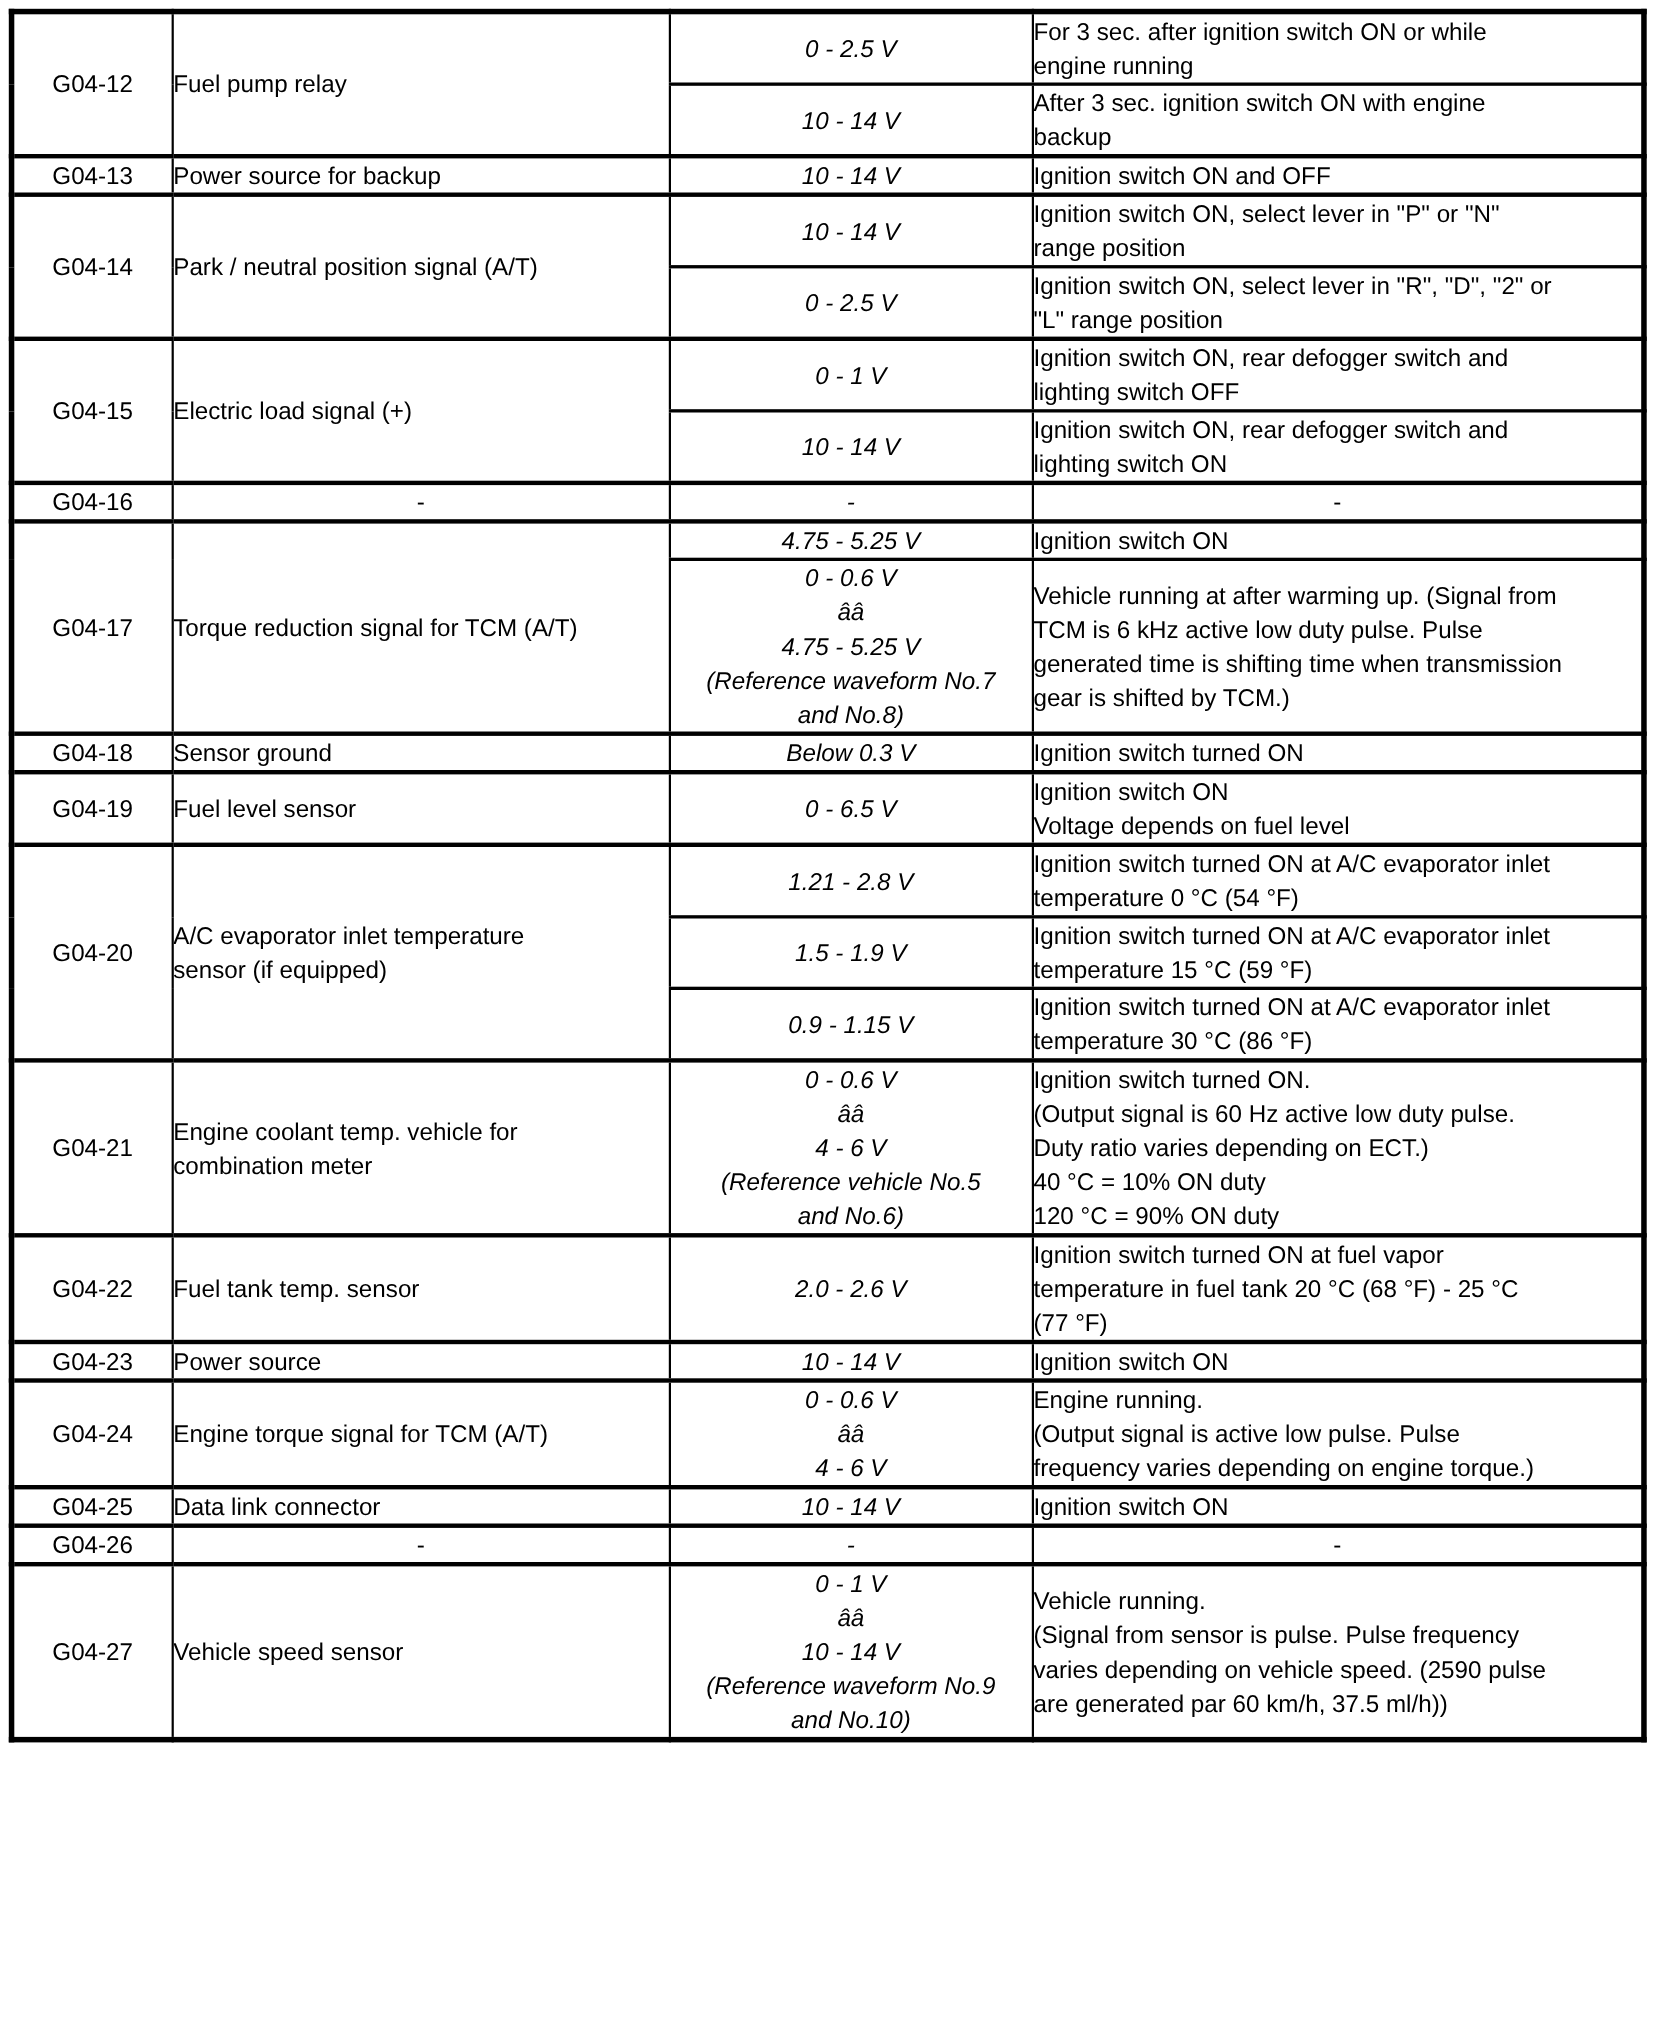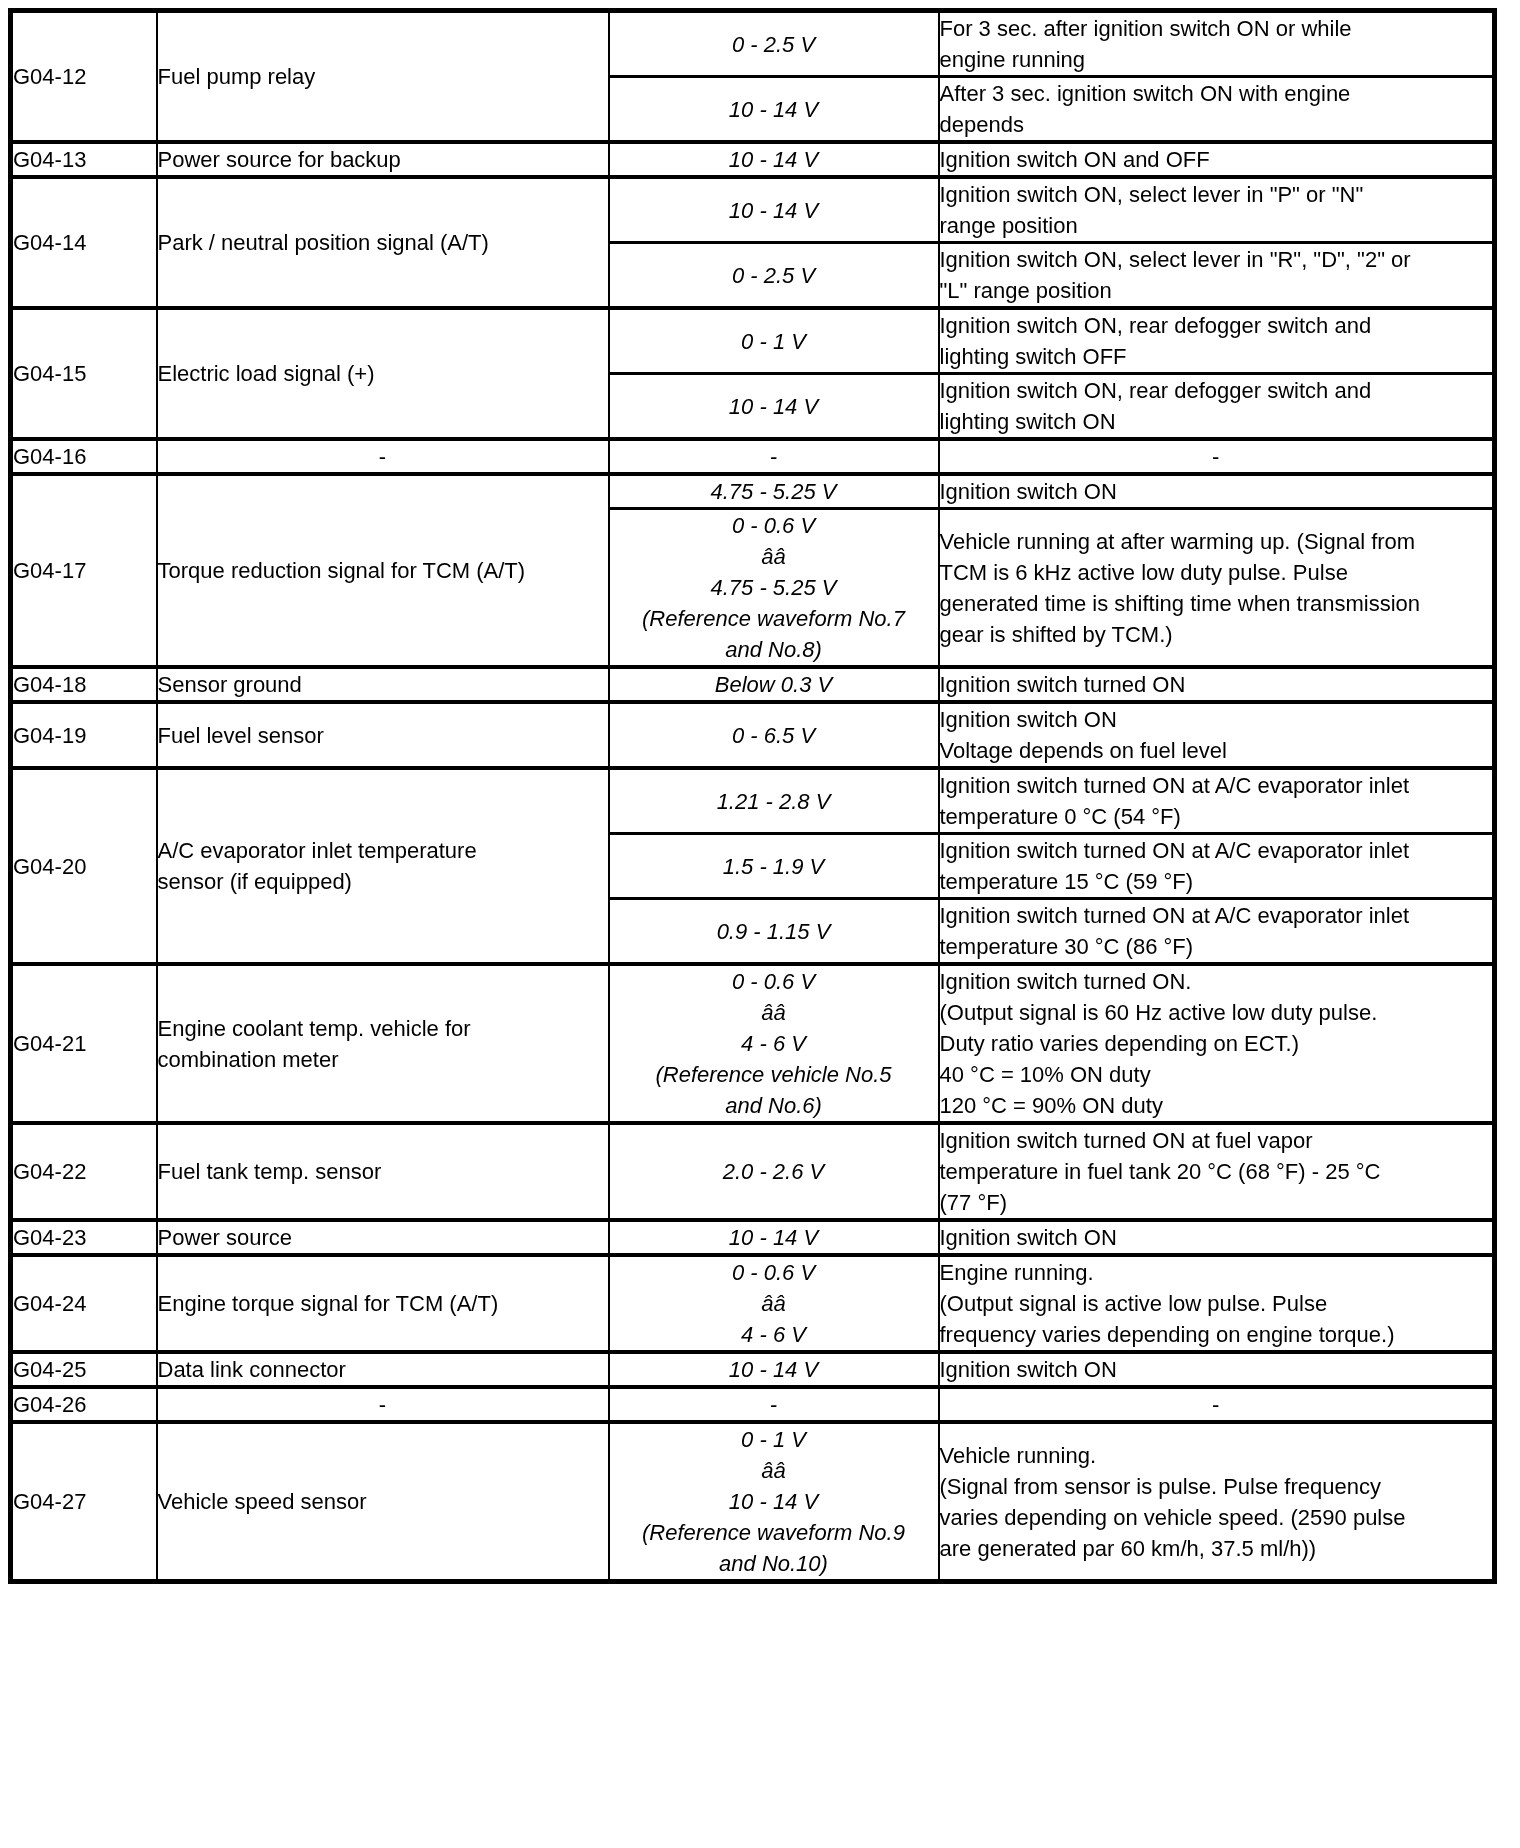--- a/index.html
+++ b/index.html
@@ -28,21 +28,21 @@
     border: 2px solid #000000;
     padding: 0;
     vertical-align: middle;
     font-size: 22px;
     line-height: 31px;
     color: #000000;
     overflow: hidden;
   }
   tr.group-first > td { border-top-width: 4px; }
   tr.subrow > td { border-top-width: 3px; }
-  td.term { padding: 7px 4px 7px 20px; text-align: left; }
+  td.term { padding: 7px 4px 7px 20px; text-align: center; }
   td.desc { padding: 7px 8px 7px 12px; text-align: left; }
   td.volt { padding: 7px 4px; text-align: center; font-style: italic; }
   td.cond { padding: 7px 8px 7px 11px; text-align: left; margin-top: 27px; }
   td.vtop { vertical-align: top; padding-top: 17px; }
   td.vmid { vertical-align: middle; }
   .line { display: block; }
   .center-line { text-align: center; }
 </style>
 </head>
 <body>
@@ -70,21 +70,21 @@
             <div class="line">For 3 sec. after ignition switch ON or while</div>
             <div class="line">engine running</div>
           </td>
         </tr>
         <tr class="subrow">
           <td class="volt">
             <div class="line">10 - 14 V</div>
           </td>
           <td class="cond">
             <div class="line">After 3 sec. ignition switch ON with engine</div>
-            <div class="line">depends</div>
+            <div class="line">backup</div>
           </td>
         </tr>
         <tr class="group-first">
           <td class="term vmid" rowspan="1">
             <div class="line">G04-13</div>
           </td>
           <td class="desc vmid" rowspan="1">
             <div class="line">Power source for backup</div>
           </td>
           <td class="volt">

